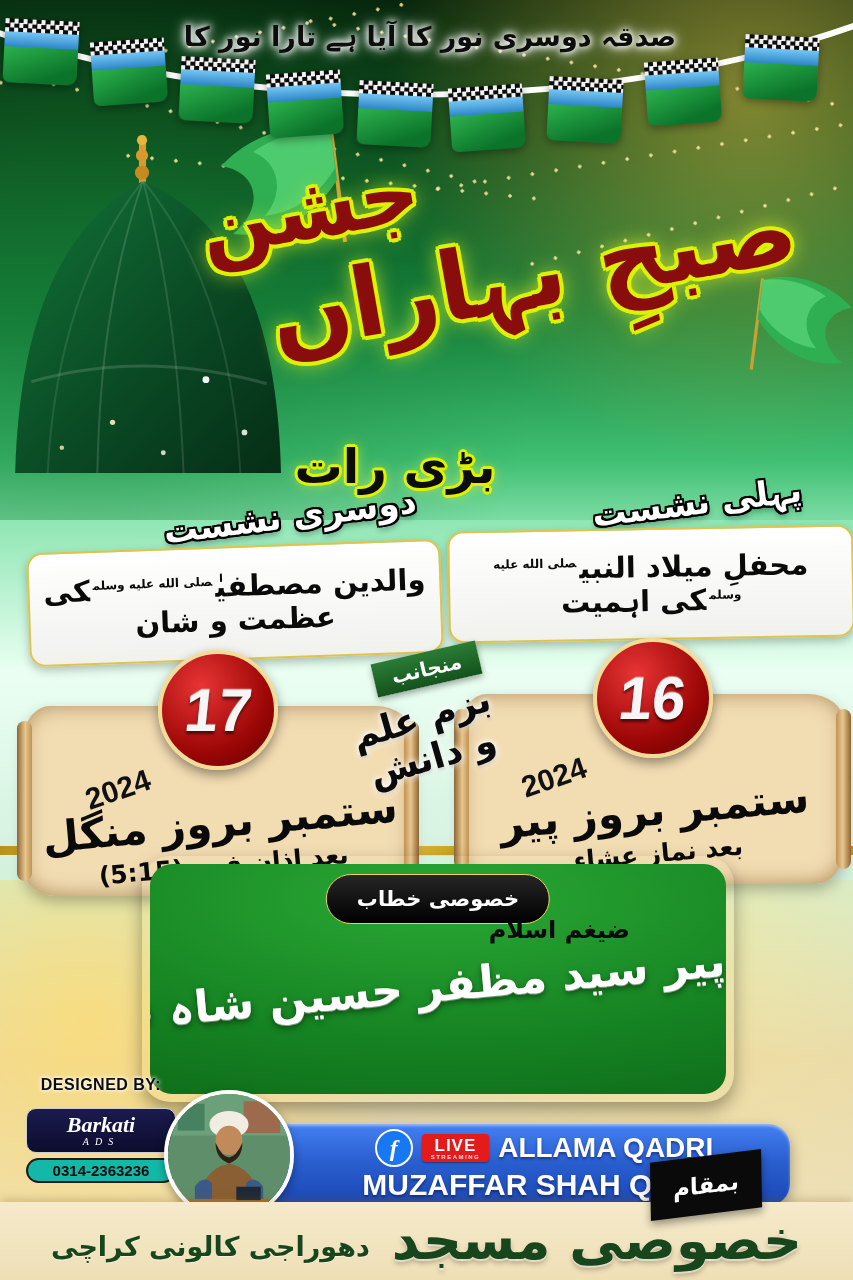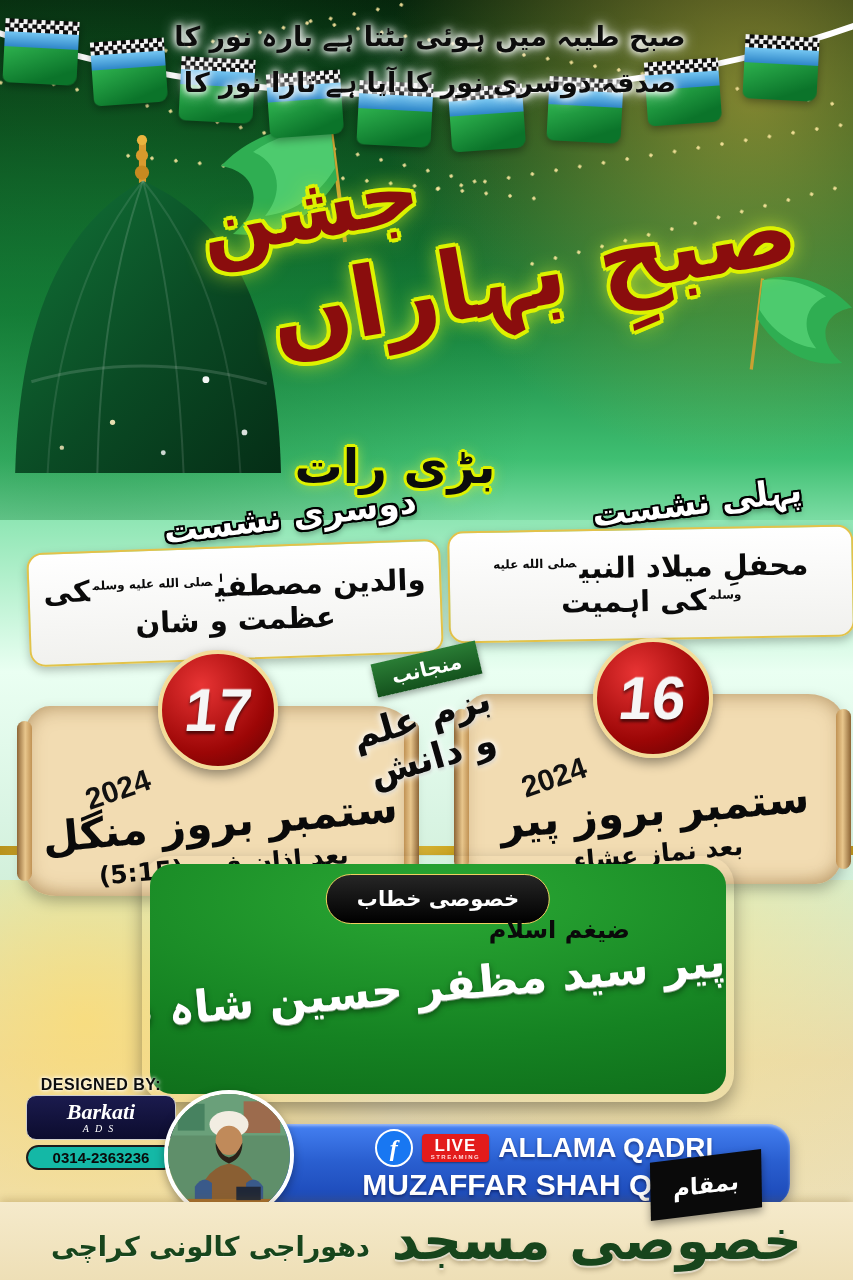--- a/index.html
+++ b/index.html
@@ -122,21 +122,21 @@
     background:linear-gradient(180deg,#262626,#000);border:1.5px solid #f0d060;border-radius:999px;
     padding:12px 30px;color:#fff;font-weight:700;font-size:21px;direction:rtl;white-space:nowrap;}
   .addr-honorific{position:absolute;top:52px;right:96px;color:#0a0a0a;font-weight:700;font-size:24px;direction:rtl;}
   .speaker-name{position:absolute;left:0;right:0;top:96px;text-align:center;transform:rotate(-5deg);
     direction:rtl;color:#fff;font-weight:700;font-size:44px;white-space:nowrap;
     text-shadow:0 3px 6px rgba(0,30,0,.6),0 1px 0 #d8eed8;}
   
   .designer{position:absolute;left:26px;top:1076px;width:150px;z-index:7;text-align:center;}
   .designer .dlabel{font-family:"Liberation Sans",sans-serif;font-weight:900;font-size:16px;color:#0d0d0d;
     letter-spacing:.5px;text-shadow:0 0 3px #fff,0 0 5px #fff;}
-  .brand-box{margin-top:1px;background:linear-gradient(180deg,#1b1b4e,#0c0c2e);border:1px solid #cfcfcf;
+  .brand-box{margin-top:14px;background:linear-gradient(180deg,#1b1b4e,#0c0c2e);border:1px solid #cfcfcf;
     border-radius:10px;padding:3px 6px 5px;color:#fff;}
   .brand-name{font-family:"Liberation Serif",serif;font-style:italic;font-weight:700;font-size:22px;}
   .brand-sub{font-family:"Liberation Serif",serif;font-style:italic;font-size:10px;letter-spacing:6px;margin-top:-2px;}
   .phone-pill{margin-top:5px;background:#14b8a6;border:2px solid #1c1c1c;border-radius:999px;padding:2px 6px;
     font-family:"Liberation Sans",sans-serif;font-weight:900;font-size:15px;color:#0a0a0a;}
   
   .live-bar{position:absolute;left:232px;top:1124px;width:558px;height:82px;z-index:6;border-radius:22px;
     background:linear-gradient(180deg,#4480f2 0%,#2a5fd0 45%,#1a46b4 100%);
     box-shadow:0 6px 14px rgba(0,0,30,.35),inset 0 2px 3px rgba(255,255,255,.45);
     display:flex;flex-direction:column;align-items:center;justify-content:center;padding-left:66px;box-sizing:border-box;}
@@ -226,21 +226,20 @@
       <div class="band"></div>
       <div class="body"></div>
     </div>
   <div class="flag f9">
       <div class="checker"></div>
       <div class="band"></div>
       <div class="body"></div>
     </div>
 
   <div class="couplet">
-    <div>صبح طیبہ میں ہوئی بٹتا ہے بارہ نور کا</div>
     <div>صدقہ دوسری نور کا آیا ہے تارا نور کا</div>
   </div>
 
   <svg class="dome" viewBox="0 0 300 340">
     <defs>
       <linearGradient id="domeg" x1="0" y1="0" x2="1" y2="1">
         <stop offset="0" stop-color="#127438"></stop>
           <stop offset=".55" stop-color="#0a4a24"></stop>
           <stop offset="1" stop-color="#052e16"></stop>
       </linearGradient>

